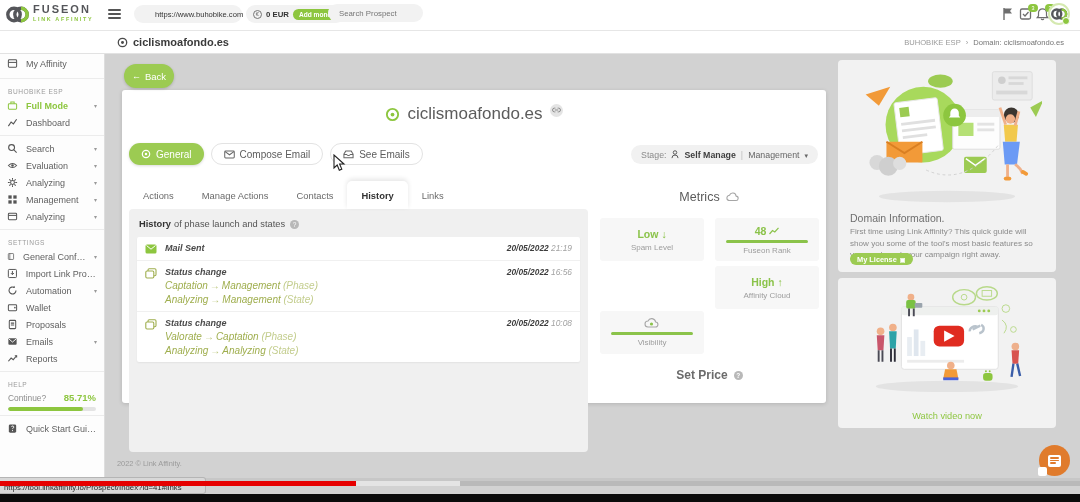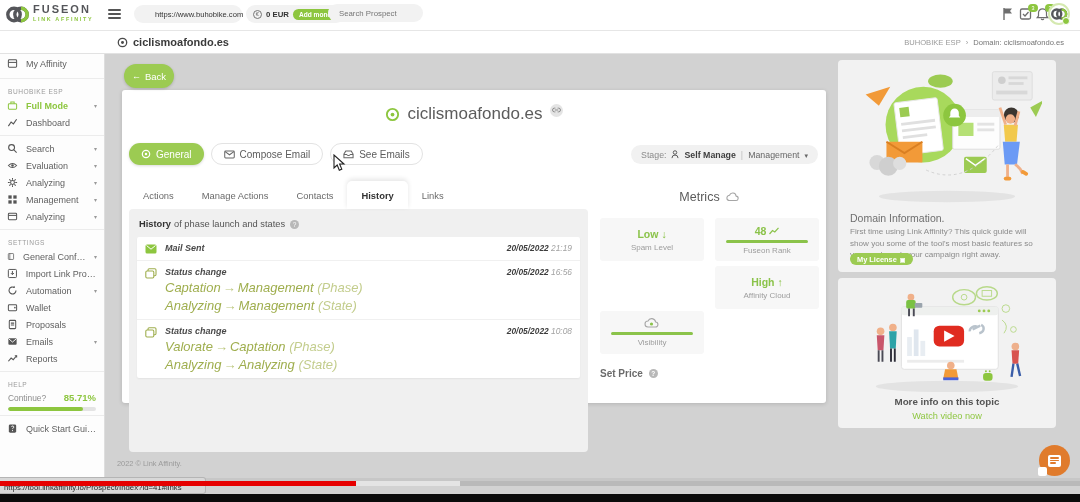--- a/index.html
+++ b/index.html
@@ -87,37 +87,37 @@
   .hist-head b{color:#333;}
   .qmark{width:9px;height:9px;border-radius:50%;background:#b8b8b8;color:#fff;font-size:6.5px;
          text-align:center;line-height:9px;margin-left:2px;}
   .qmark::after{content:"?";}
   .hist-rows{left:8px;top:28px;width:443px;background:#fff;border-radius:2px;box-shadow:0 1px 2px rgba(0,0,0,.06);font-style:italic;}
   .hrow{display:flex;padding:6px 8px;border-bottom:1px solid #f0f0f0;gap:8px;}
   .hrow:last-child{border-bottom:none;}
   .hrow .ric{flex:none;margin-top:1px;}
   .hrow .body{flex:1;}
   .hrow .title{font-size:9px;font-weight:bold;color:#4a4a4a;}
-  .chg{font-size:13px;color:#9fae4e;margin-top:3px;}
+  .chg{font-size:10px;color:#9fae4e;margin-top:3px;}
   .chg .arr{color:#bcc77e;padding:0 2px;}
   .chg .kind{color:#c3cd8d;}
   .when{font-size:8.4px;color:#a2a2a2;white-space:nowrap;}
   .when b{color:#3d3d3d;}
   
   .metrics{left:478px;top:100px;width:219px;}
   .m-title{display:flex;justify-content:center;align-items:center;gap:6px;font-size:12.5px;color:#5b5b5b;}
   .m-grid{position:relative;margin-top:14px;height:136px;}
   .m-card{position:absolute;width:104px;height:43px;background:#f7f7f7;border-radius:3px;
           display:flex;flex-direction:column;align-items:center;justify-content:center;gap:3px;}
   .m-val{font-size:10.5px;font-weight:bold;color:#8bc34a;display:flex;align-items:center;gap:3px;}
   .m-lbl{font-size:8px;color:#9d9d9d;}
   .m-bar{width:82px;height:3px;border-radius:2px;background:#e3e3e3;overflow:hidden;}
   .m-bar i{display:block;height:100%;background:#8bc34a;}
-  .set-price{margin-top:14px;display:flex;align-items:center;gap:4px;
-             font-size:10px;font-weight:bold;color:#6b6b6b;}
+  .set-price{margin-top:14px;display:flex;justify-content:center;align-items:center;gap:4px;
+             font-size:12px;font-weight:bold;color:#6b6b6b;}
   
   .rp-card{background:#f2f2f2;border-radius:4px;}
   .rp1{left:838px;top:60px;width:218px;height:212px;}
   .rp2{left:838px;top:278px;width:218px;height:150px;}
   .rp-title{left:12px;top:152px;font-size:10.5px;color:#6f6f6f;}
   .rp-body{left:12px;top:166px;width:194px;font-size:8.1px;line-height:1.45;color:#8b8b8b;}
   .rp-cta{left:12px;top:193px;height:12px;border-radius:7px;background:#9ccb52;color:#fff;font-size:7.4px;
           font-weight:bold;display:flex;align-items:center;gap:3px;padding:0 7px;cursor:pointer;}
   .rp-cta::after{content:"▣";font-size:6px;}
   .rp2-title{left:0;top:118px;width:218px;text-align:center;font-size:9.8px;font-weight:bold;color:#555;}
@@ -655,21 +655,20 @@
       </g>
       <g>
         <circle cx="172" cy="68" r="4" fill="#eeb08c"></circle>
           <path d="M168 72 h8 l-1 14 h-6 z" fill="#d8534f"></path>
         <path d="M170 86 l-2 14 M174 86 l3 13" stroke="#3a5da8" stroke-width="2.5"></path>
       </g>
       <rect x="138" y="96" width="10" height="8" rx="3" fill="#8dc63f"></rect>
       <circle cx="141" cy="94" r="1" fill="#8dc63f"></circle>
         <circle cx="145" cy="94" r="1" fill="#8dc63f"></circle>
     </svg>
-    <div class="abs rp2-title">More info on this topic</div>
     <div class="abs rp2-link">Watch video now</div>
   </div>
 
   <div class="abs card-footer">2022 © Link Affinity.</div>
 
   <div class="abs scroll-track"></div>
   <div class="abs status-tip">
     <span>https://tool.linkaffinity.io/Prospect/Index?id=41#links</span>
   </div>
   <div class="abs scrub scrub-red"></div>

